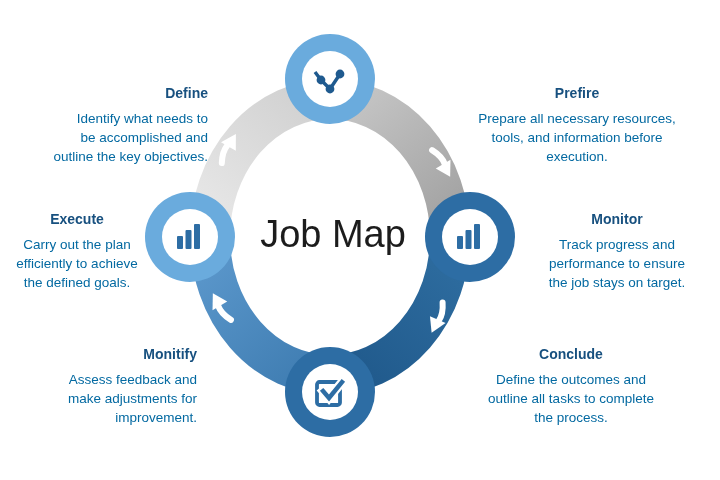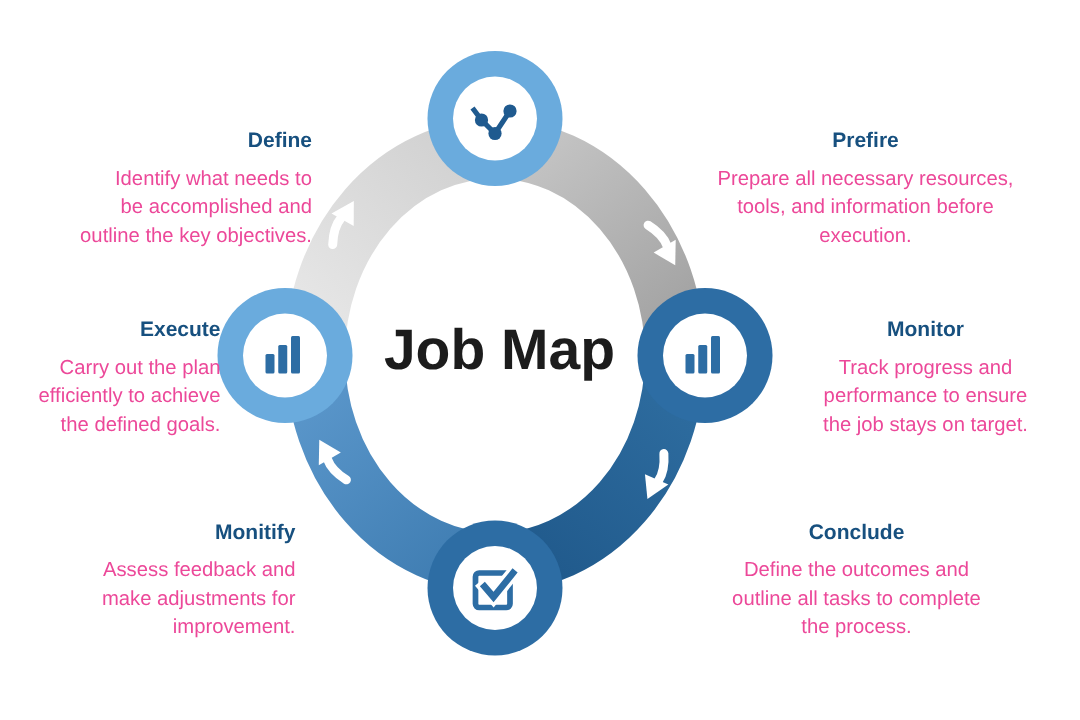--- a/index.html
+++ b/index.html
@@ -8,25 +8,25 @@
     font-family:"Liberation Sans", sans-serif;
   }
   .diagram-svg{position:absolute;left:0;top:0;}
   .stage{position:absolute;}
   .stage.align-right{text-align:right;}
   .stage.align-left{text-align:center;}
   .stage-title{
     font-size:14px;font-weight:bold;color:#17507f;line-height:26px;
   }
   .stage-desc{
-    margin-top:3px;font-size:13.5px;line-height:19px;color:#ec4899;
+    margin-top:3px;font-size:13.5px;line-height:19px;color:#0369a1;
   }
   .center-title{
     position:absolute;left:228px;top:211px;width:210px;text-align:center;
-    font-size:38px;line-height:46px;color:#1c1c1c;font-weight:700;
+    font-size:38px;line-height:46px;color:#1c1c1c;font-weight:400;
   }
 </style>
 </head>
 <body>
 
 <div class="canvas">
 
   <svg class="diagram-svg" width="720" height="480" viewBox="0 0 720 480">
     <defs>
       <linearGradient id="gtl" gradientUnits="userSpaceOnUse" x1="210" y1="237" x2="330" y2="99">
@@ -124,21 +124,21 @@
 
   <div class="stage align-left" style="left:472px;top:80px;width:210px;">
     <div class="stage-title">Prefire</div>
     <div class="stage-desc">
       <div>Prepare all necessary resources,</div>
       <div>tools, and information before</div>
       <div>execution.</div>
     </div>
   </div>
 
-  <div class="stage align-right" style="right:573px;top:206px;width:140px;">
+  <div class="stage align-right" style="right:573px;top:206px;width:140px;text-align:center;">
     <div class="stage-title">Execute</div>
     <div class="stage-desc">
       <div>Carry out the plan</div>
       <div>efficiently to achieve</div>
       <div>the defined goals.</div>
     </div>
   </div>
 
   <div class="stage align-left" style="left:527px;top:206px;width:180px;">
     <div class="stage-title">Monitor</div>

